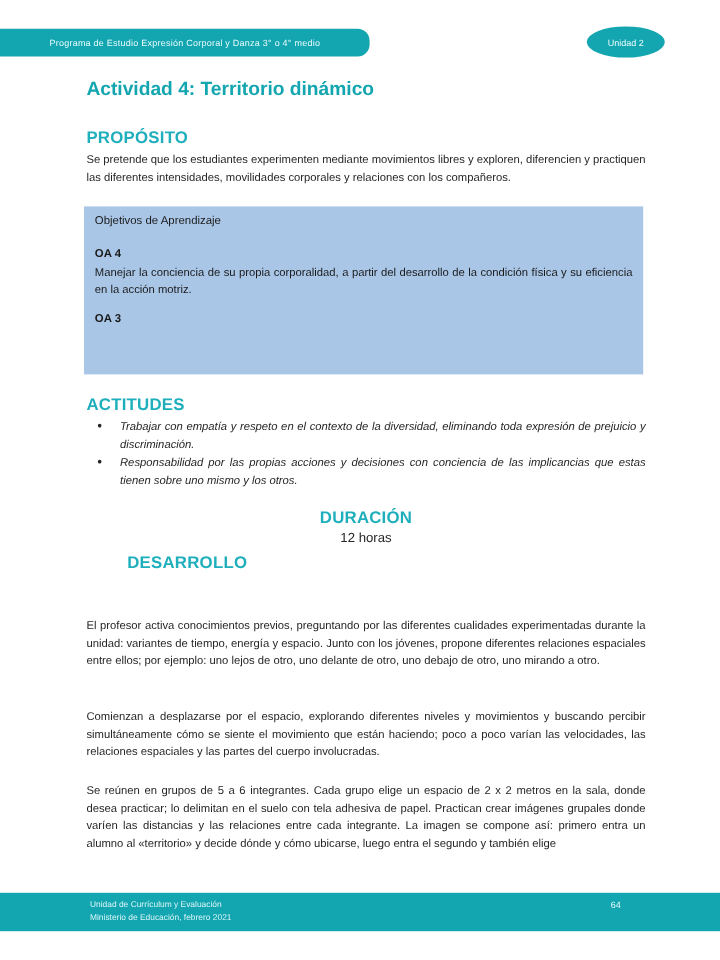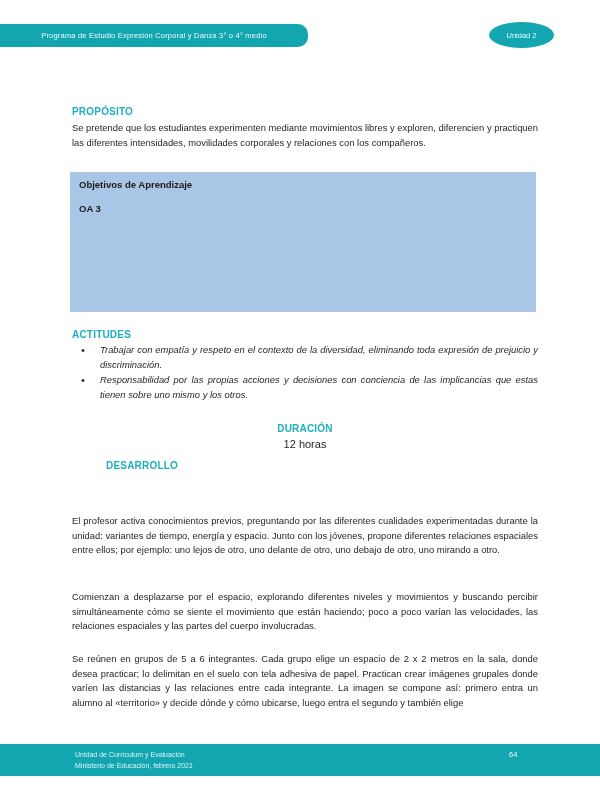--- a/index.html
+++ b/index.html
@@ -24,31 +24,31 @@
     position:absolute;top:22px;left:489px;width:65px;height:26px;
     background:var(--accent);border-radius:50%;
     display:flex;align-items:center;justify-content:center;
   }
   .unit-badge span{color:#eafcfd;font-size:7.5px;}
 
   
   .doc-title{position:absolute;top:66px;left:72px;width:466px;
     font-size:16px;font-weight:bold;color:var(--accent);}
   .section{position:absolute;left:72px;width:466px;}
-  .sec-heading{font-size:10px;font-weight:bold;color:var(--accent_light);letter-spacing:.2px;}
+  .sec-heading{font-size:14px;font-weight:bold;color:var(--accent_light);letter-spacing:.2px;}
   .body-text{font-size:9.4px;line-height:14.6px;text-align:justify;color:var(--text);margin-top:4px;}
 
   .sec-proposito{top:106px;}
 
   
   .oa-box{
     position:absolute;top:172px;left:70px;width:466px;min-height:140px;
     background:var(--box_blue);padding:6px 9px 8px 9px;
   }
-  .oa-box-title{font-size:9.5px;font-weight:bold;color:#1a1a1a;line-height:14px;}
+  .oa-box-title{font-size:9.5px;font-weight:normal;color:#1a1a1a;line-height:14px;}
   .oa-item{margin-top:13px;}
   .oa-item:last-child{margin-top:10px;}
   .oa-code{font-size:9.5px;font-weight:bold;color:#1a1a1a;line-height:14.6px;}
   .oa-text{font-size:9.4px;line-height:14.6px;text-align:justify;color:#1a1a1a;}
 
   .sec-actitudes{top:329px;}
   .bullets{list-style:none;margin-top:3px;font-style:italic;}
   .bullets li{
     position:relative;padding-left:28px;font-size:9.4px;line-height:14.6px;
     text-align:justify;color:var(--text);margin-bottom:1px;
@@ -81,28 +81,33 @@
 <div class="page">
 
   <div class="header-bar">
     <span>Programa de Estudio Expresión Corporal y Danza 3° o 4° medio</span>
   </div>
 
   <div class="unit-badge">
     <span>Unidad 2</span>
   </div>
 
+  <h1 class="doc-title">Actividad 4: Territorio dinámico</h1>
 
   <div class="section sec-proposito">
     <div class="sec-heading">PROPÓSITO</div>
     <p class="body-text">Se pretende que los estudiantes experimenten mediante movimientos libres y exploren, diferencien y practiquen las diferentes intensidades, movilidades corporales y relaciones con los compañeros.</p>
   </div>
 
   <div class="oa-box">
     <div class="oa-box-title">Objetivos de Aprendizaje</div>
+    <div class="oa-item">
+      <div class="oa-code">OA 4</div>
+      <p class="oa-text">Manejar la conciencia de su propia corporalidad, a partir del desarrollo de la condición física y su eficiencia en la acción motriz.</p>
+    </div>
     <div class="oa-item">
       <div class="oa-code">OA 3</div>
     </div>
   </div>
 
   <div class="section sec-actitudes">
     <div class="sec-heading">ACTITUDES</div>
     <ul class="bullets">
       <li>Trabajar con empatía y respeto en el contexto de la diversidad, eliminando toda expresión de prejuicio y discriminación.</li>
       <li>Responsabilidad por las propias acciones y decisiones con conciencia de las implicancias que estas tienen sobre uno mismo y los otros.</li>

